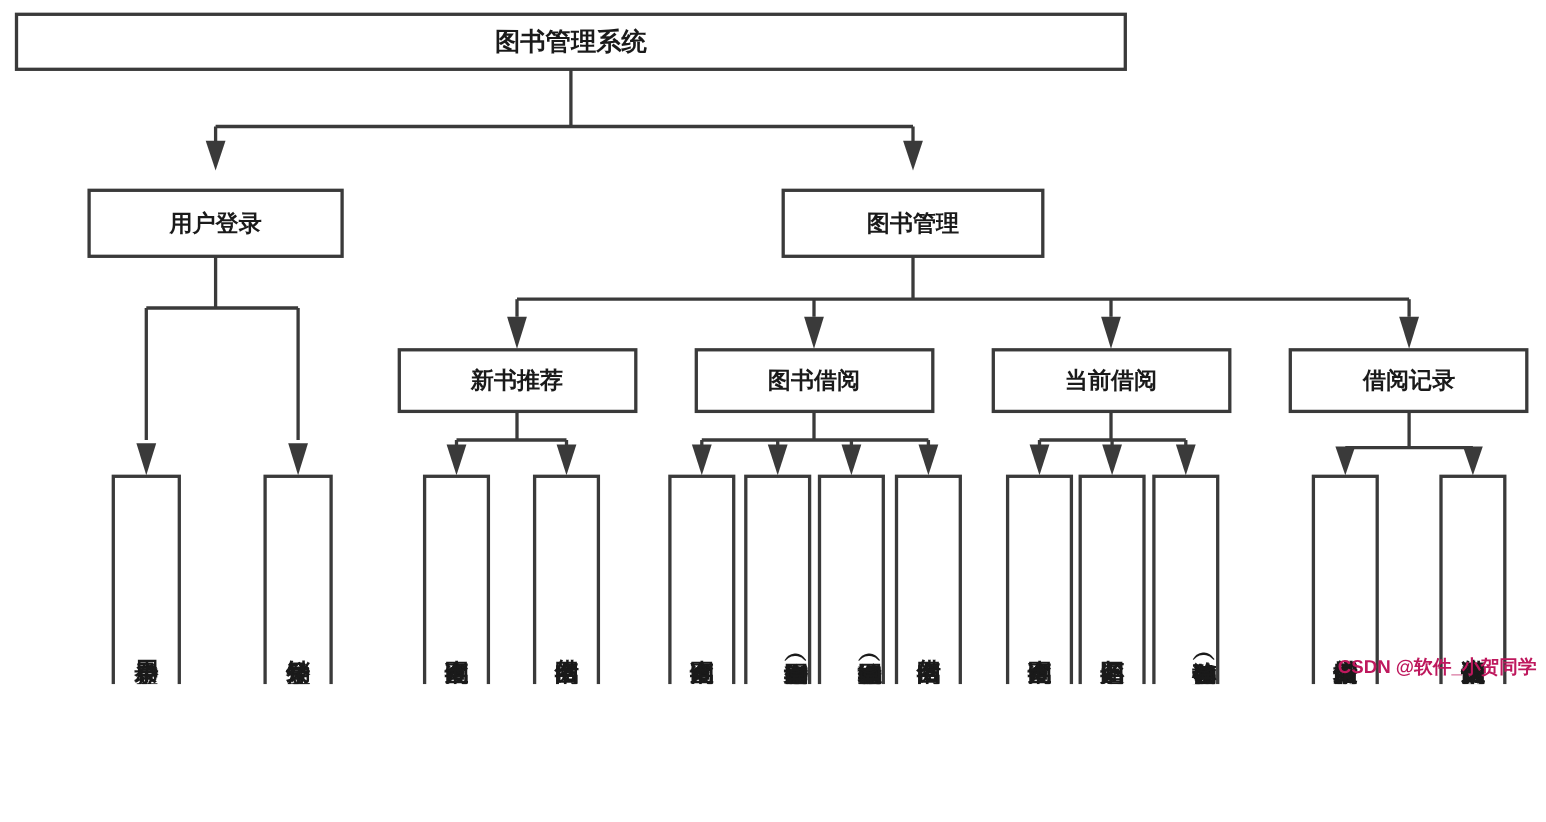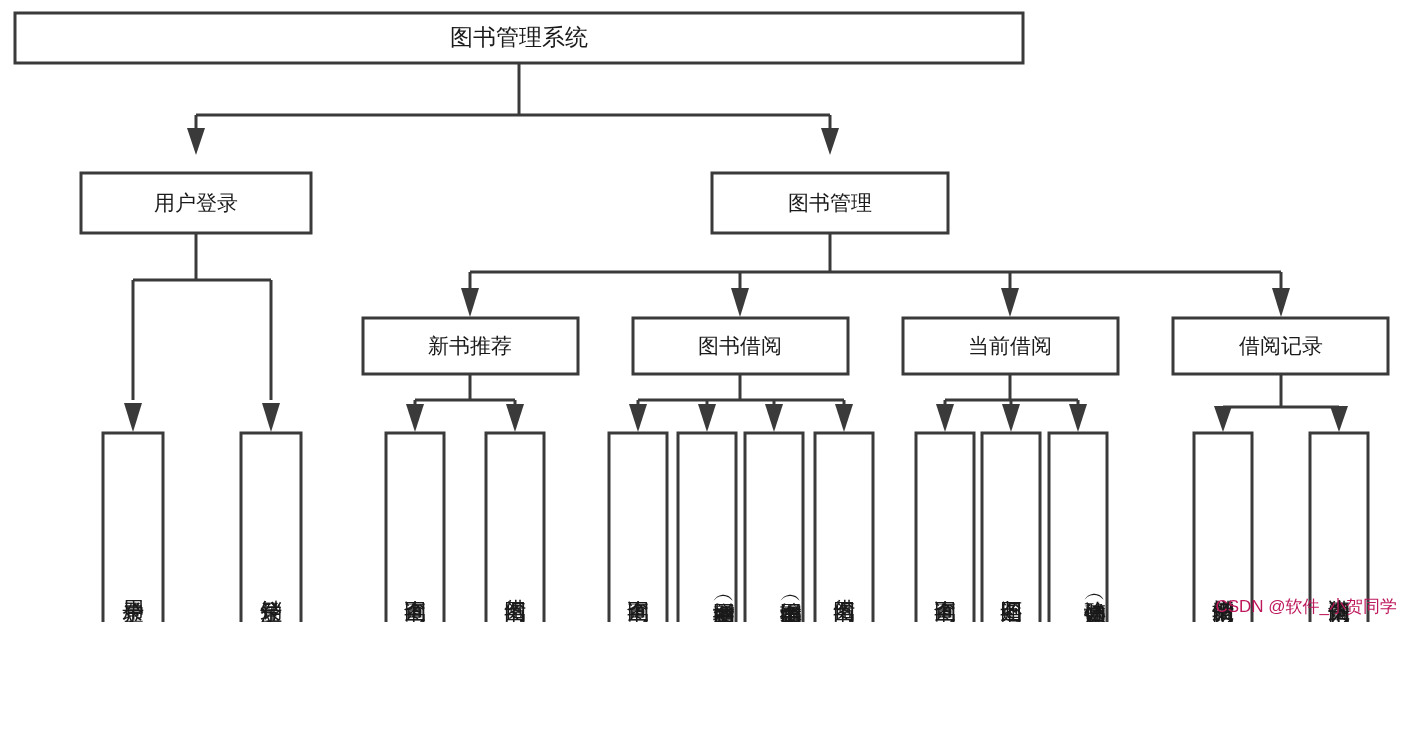--- a/index.html
+++ b/index.html
@@ -9,20 +9,21 @@
   }
   body {
     font-family: "Liberation Sans", "DejaVu Sans", sans-serif;
   }
   #diagram-root {
     position: relative;
     width: 1405px;
     height: 622px;
     background: #ffffff;
     overflow: hidden;
+    font-weight: bold;
   }
   svg#flow-svg {
     position: absolute;
     left: 0;
     top: 0;
     width: 1405px;
     height: 747px;
     display: block;
   }
   .node-rect {

